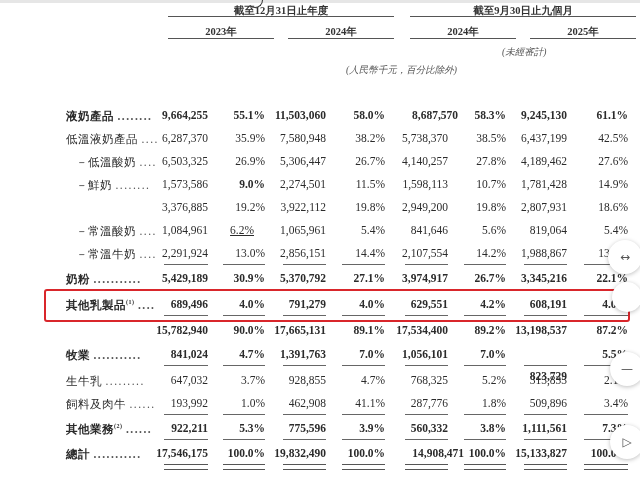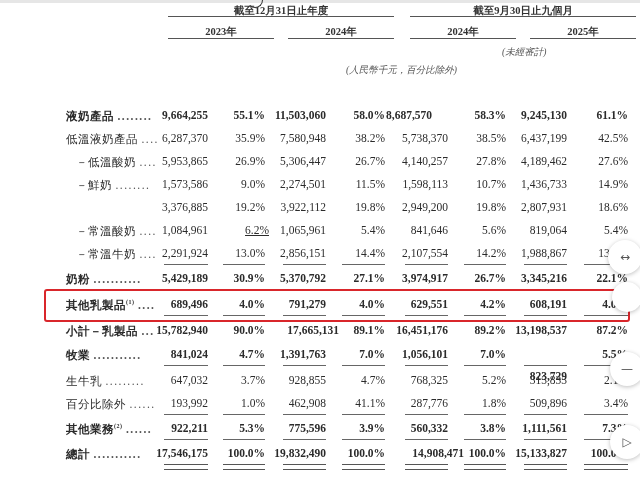--- a/index.html
+++ b/index.html
@@ -50,72 +50,72 @@
 <div class="note" style="left:502px;top:46px;">(未經審計)</div>
 <div class="note" style="left:346px;top:64px;">(人民幣千元，百分比除外)</div>
 
 <div id="table">
     <div class="row bold" style="top: 109px;">
       <span class="label"><span>液奶產品</span> <span class="dots">........</span></span>
       <span class="val" style="left: 118px; width: 90px;">9,664,255</span>
       <span class="val" style="left: 215px; width: 50px;">55.1%</span>
       <span class="val" style="left: 236px; width: 90px;">11,503,060</span>
       <span class="val" style="left: 335px; width: 50px;">58.0%</span>
-      <span class="val" style="left: 342px; width: 90px;">8,687,570</span>
+      <span class="val" style="left: 358px; width: 100px;">8,687,570</span>
       <span class="val" style="left: 456px; width: 50px;">58.3%</span>
       <span class="val" style="left: 477px; width: 90px;">9,245,130</span>
       <span class="val" style="left: 578px; width: 50px;">61.1%</span>
     </div>
     <div class="row" style="top: 132px;">
       <span class="label"><span>低溫液奶產品</span> <span class="dots">....</span></span>
       <span class="val" style="left: 118px; width: 90px;">6,287,370</span>
       <span class="val" style="left: 215px; width: 50px;">35.9%</span>
       <span class="val" style="left: 236px; width: 90px;">7,580,948</span>
       <span class="val" style="left: 335px; width: 50px;">38.2%</span>
       <span class="val" style="left: 358px; width: 90px;">5,738,370</span>
       <span class="val" style="left: 456px; width: 50px;">38.5%</span>
       <span class="val" style="left: 477px; width: 90px;">6,437,199</span>
       <span class="val" style="left: 578px; width: 50px;">42.5%</span>
     </div>
     <div class="row" style="top: 155px;">
       <span class="label indent"><span>－低溫酸奶</span> <span class="dots">....</span></span>
-      <span class="val" style="left: 118px; width: 90px;">5,953,865</span>
+      <span class="val" style="left: 118px; width: 90px;">6,503,325</span>
       <span class="val" style="left: 215px; width: 50px;">26.9%</span>
       <span class="val" style="left: 236px; width: 90px;">5,306,447</span>
       <span class="val" style="left: 335px; width: 50px;">26.7%</span>
       <span class="val" style="left: 358px; width: 90px;">4,140,257</span>
       <span class="val" style="left: 456px; width: 50px;">27.8%</span>
       <span class="val" style="left: 477px; width: 90px;">4,189,462</span>
       <span class="val" style="left: 578px; width: 50px;">27.6%</span>
     </div>
     <div class="row" style="top: 178px;">
       <span class="label indent"><span>－鮮奶</span> <span class="dots">........</span></span>
       <span class="val" style="left: 118px; width: 90px;">1,573,586</span>
-      <span class="val" style="left: 215px; width: 50px;">9.0%</span>
+      <span class="val" style="left: 215px; width: 50px; font-weight: bold;">9.0%</span>
       <span class="val" style="left: 236px; width: 90px;">2,274,501</span>
       <span class="val" style="left: 335px; width: 50px;">11.5%</span>
       <span class="val" style="left: 358px; width: 90px;">1,598,113</span>
       <span class="val" style="left: 456px; width: 50px;">10.7%</span>
-      <span class="val" style="left: 477px; width: 90px;">1,436,733</span>
+      <span class="val" style="left: 477px; width: 90px;">1,781,428</span>
       <span class="val" style="left: 578px; width: 50px;">14.9%</span>
     </div>
     <div class="row" style="top: 201px;">
       <span class="val" style="left: 118px; width: 90px;">3,376,885</span>
       <span class="val" style="left: 215px; width: 50px;">19.2%</span>
       <span class="val" style="left: 236px; width: 90px;">3,922,112</span>
       <span class="val" style="left: 335px; width: 50px;">19.8%</span>
       <span class="val" style="left: 358px; width: 90px;">2,949,200</span>
       <span class="val" style="left: 456px; width: 50px;">19.8%</span>
       <span class="val" style="left: 477px; width: 90px;">2,807,931</span>
       <span class="val" style="left: 578px; width: 50px;">18.6%</span>
     </div>
     <div class="row" style="top: 224px;">
       <span class="label indent"><span>－常溫酸奶</span> <span class="dots">....</span></span>
       <span class="val" style="left: 118px; width: 90px;">1,084,961</span>
-      <span class="val" style="left: 219px; width: 50px; text-decoration: underline;">6.2%</span>
+      <span class="val" style="left: 204px; width: 50px; text-decoration: underline;">6.2%</span>
       <span class="val" style="left: 236px; width: 90px;">1,065,961</span>
       <span class="val" style="left: 335px; width: 50px;">5.4%</span>
       <span class="val" style="left: 358px; width: 90px;">841,646</span>
       <span class="val" style="left: 456px; width: 50px;">5.6%</span>
       <span class="val" style="left: 477px; width: 90px;">819,064</span>
       <span class="val" style="left: 578px; width: 50px;">5.4%</span>
     </div>
     <div class="row" style="top: 247px;">
       <span class="label indent"><span>－常溫牛奶</span> <span class="dots">....</span></span>
       <span class="val" style="left: 118px; width: 90px;">2,291,924</span>
@@ -159,26 +159,25 @@
     </div>
     <div class="ul" style="left: 164px; width: 44px; top: 315px;"></div>
     <div class="ul" style="left: 223px; width: 42px; top: 315px;"></div>
     <div class="ul" style="left: 283px; width: 43px; top: 315px;"></div>
     <div class="ul" style="left: 342px; width: 43px; top: 315px;"></div>
     <div class="ul" style="left: 405px; width: 43px; top: 315px;"></div>
     <div class="ul" style="left: 464px; width: 42px; top: 315px;"></div>
     <div class="ul" style="left: 524px; width: 43px; top: 315px;"></div>
     <div class="ul" style="left: 584px; width: 44px; top: 315px;"></div>
     <div class="row bold" style="top: 324px;">
-      <span class="label"><span>小計－乳製品</span> <span class="dots">...</span></span>
       <span class="val" style="left: 118px; width: 90px;">15,782,940</span>
       <span class="val" style="left: 215px; width: 50px;">90.0%</span>
-      <span class="val" style="left: 236px; width: 90px; padding-left: 13px;">17,665,131</span>
+      <span class="val" style="left: 236px; width: 90px;">17,665,131</span>
       <span class="val" style="left: 335px; width: 50px;">89.1%</span>
-      <span class="val" style="left: 358px; width: 90px;">16,451,176</span>
+      <span class="val" style="left: 358px; width: 90px;">17,534,400</span>
       <span class="val" style="left: 456px; width: 50px;">89.2%</span>
       <span class="val" style="left: 477px; width: 90px;">13,198,537</span>
       <span class="val" style="left: 578px; width: 50px;">87.2%</span>
     </div>
     <div class="row bold" style="top: 348px;">
       <span class="label"><span>牧業</span> <span class="dots">...........</span></span>
       <span class="val" style="left: 118px; width: 90px;">841,024</span>
       <span class="val" style="left: 215px; width: 50px;">4.7%</span>
       <span class="val" style="left: 236px; width: 90px;">1,391,763</span>
       <span class="val" style="left: 335px; width: 50px;">7.0%</span>
@@ -200,21 +199,21 @@
       <span class="val" style="left: 118px; width: 90px;">647,032</span>
       <span class="val" style="left: 215px; width: 50px;">3.7%</span>
       <span class="val" style="left: 236px; width: 90px;">928,855</span>
       <span class="val" style="left: 335px; width: 50px;">4.7%</span>
       <span class="val" style="left: 358px; width: 90px;">768,325</span>
       <span class="val" style="left: 456px; width: 50px;">5.2%</span>
       <span class="val" style="left: 477px; width: 90px;">313,833</span>
       <span class="val" style="left: 578px; width: 50px;">2.1%</span>
     </div>
     <div class="row" style="top: 397px;">
-      <span class="label"><span>百分比除外</span> <span class="dots">......</span></span>
+      <span class="label"><span>飼料及肉牛</span> <span class="dots">......</span></span>
       <span class="val" style="left: 118px; width: 90px;">193,992</span>
       <span class="val" style="left: 215px; width: 50px;">1.0%</span>
       <span class="val" style="left: 236px; width: 90px;">462,908</span>
       <span class="val" style="left: 335px; width: 50px;">41.1%</span>
       <span class="val" style="left: 358px; width: 90px;">287,776</span>
       <span class="val" style="left: 456px; width: 50px;">1.8%</span>
       <span class="val" style="left: 477px; width: 90px; text-align: right;">509,896</span>
       <span class="val" style="left: 578px; width: 50px;">3.4%</span>
     </div>
     <div class="ul" style="left: 164px; width: 44px; top: 414px;"></div>

